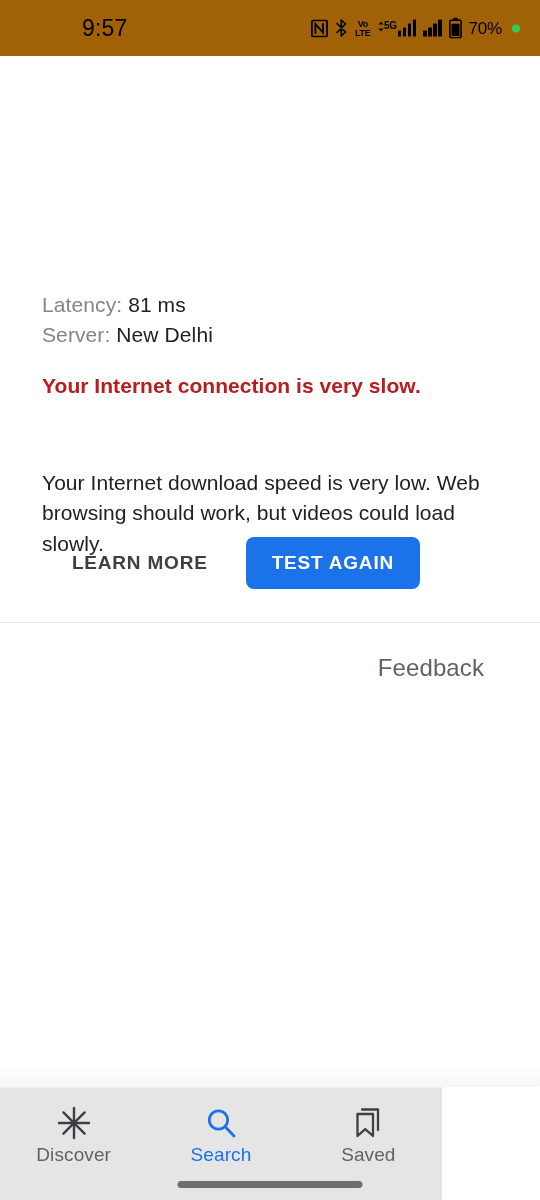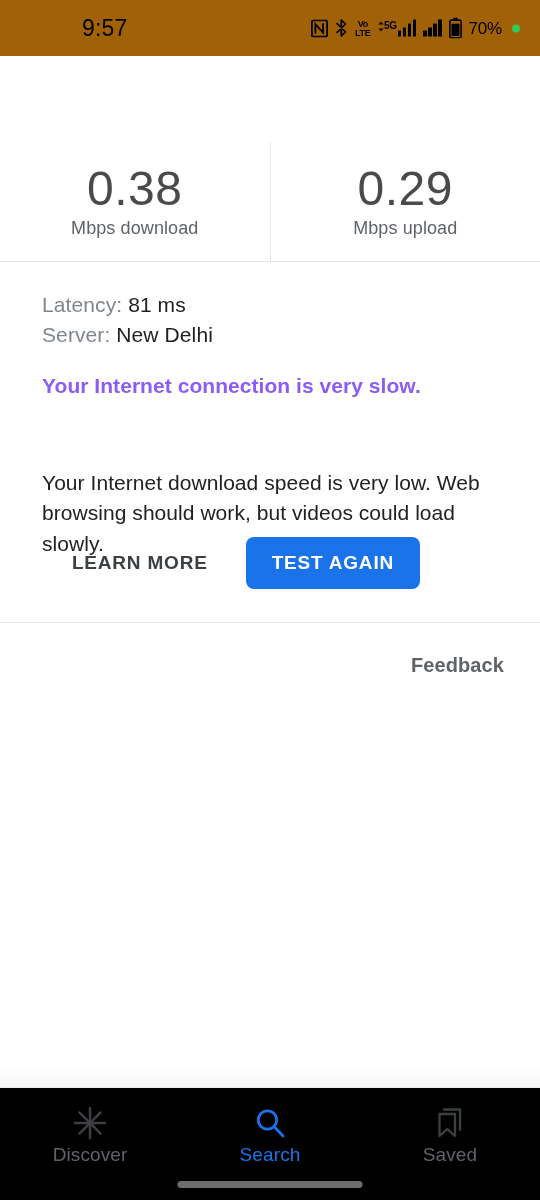--- a/index.html
+++ b/index.html
@@ -99,21 +99,21 @@
   
   .details { position:absolute; top:290px; left:42px; width:470px; }
   .detail-line {
     font-size:21px; color:#80868b;
     line-height:1.45; letter-spacing:0.1px;
   }
   .detail-line b { color:#202124; font-weight:400; }
 
   .verdict {
     position:absolute; top:374px; left:42px; width:470px;
-    font-size:21px; font-weight:700; color:#8b5cf6;
+    font-size:21px; font-weight:700; color:#b91c1c;
     letter-spacing:0.05px;
   }
   .explain {
     position:absolute; top:424px; left:42px; width:450px;
     font-size:21px; color:#202124;
     line-height:1.45; letter-spacing:0.05px;margin-top:44px;
   }
 
   
   .actions {
@@ -134,36 +134,36 @@
     padding:15px 26px; cursor:pointer;
     font-family:"Liberation Sans", sans-serif;
   }
 
   .section-divider {
     position:absolute; top:622px; left:0;
     width:540px; height:1px; background:#e4e6e8;
   }
 
   .feedback {
-    position:absolute; top:654px; right:36px;
-    font-size:20px; color:#5f6368;
-    cursor:pointer; letter-spacing:0.1px;font-weight:bold;
+    position:absolute; top:654px; right:56px;
+    font-size:24px; color:#5f6368;
+    cursor:pointer; letter-spacing:0.1px;
   }
 
   
   .nav-shadow {
     position:absolute; bottom:113px; left:0;
     width:540px; height:22px;
     background:linear-gradient(to bottom, rgba(255,255,255,0) 0%, rgba(0,0,0,0.035) 100%);
     pointer-events:none;
   }
   .bottom-nav {
     position:absolute; bottom:0; left:0;
-    width:540px; height:113px;
-    background:#000000;
+    width:442px; height:113px;
+    background:#e5e5e5;
     border-top:1px solid #eceff1;
     display:flex; align-items:flex-start;
   }
   .nav-item {
     flex:1; display:flex; flex-direction:column;
     align-items:center; justify-content:flex-start;
     padding-top:16px; cursor:pointer;
   }
   .nav-icon { height:38px; display:flex; align-items:center; justify-content:center; }
   .nav-label {
@@ -235,30 +235,20 @@
           <rect x="2.5" y="6.2" width="8" height="12.4" rx="1" fill="#000"></rect>
         </svg>
       </span>
 
       <span class="battery-pct">70%</span>
       <span class="green-dot"></span>
     </div>
   </div>
 
 
-  <div class="speed-row">
-    <div class="speed-cell left">
-      <div class="speed-value">0.38</div>
-      <div class="speed-label">Mbps download</div>
-    </div>
-    <div class="speed-cell">
-      <div class="speed-value">0.29</div>
-      <div class="speed-label">Mbps upload</div>
-    </div>
-  </div>
 
   <div class="details">
     <div class="detail-line">
       <span>Latency:</span>
       <b>81 ms</b>
     </div>
     <div class="detail-line">
       <span>Server:</span>
       <b>New Delhi</b>
     </div>

